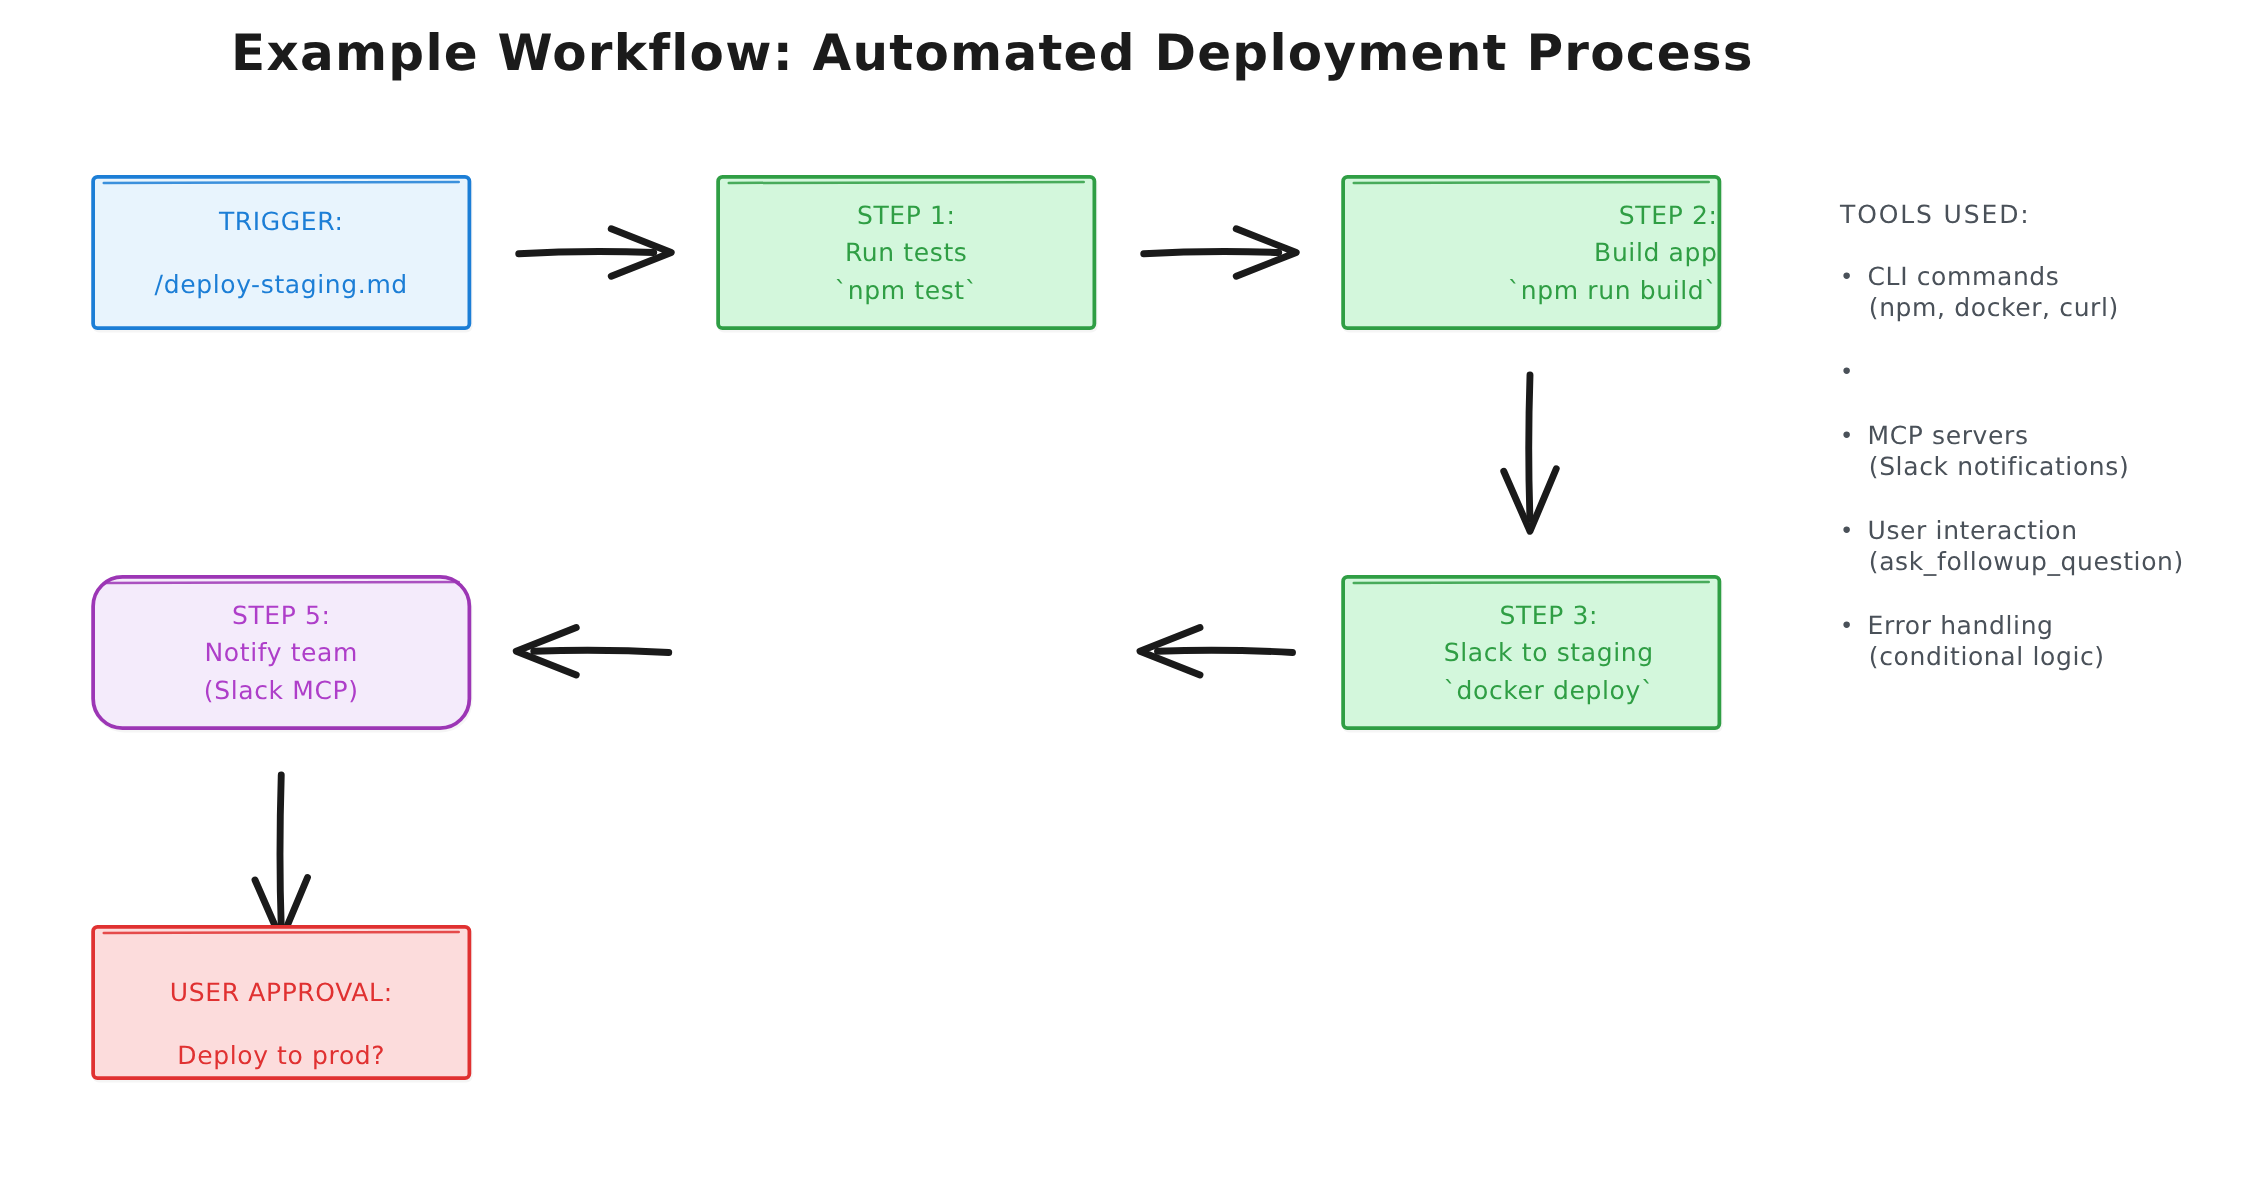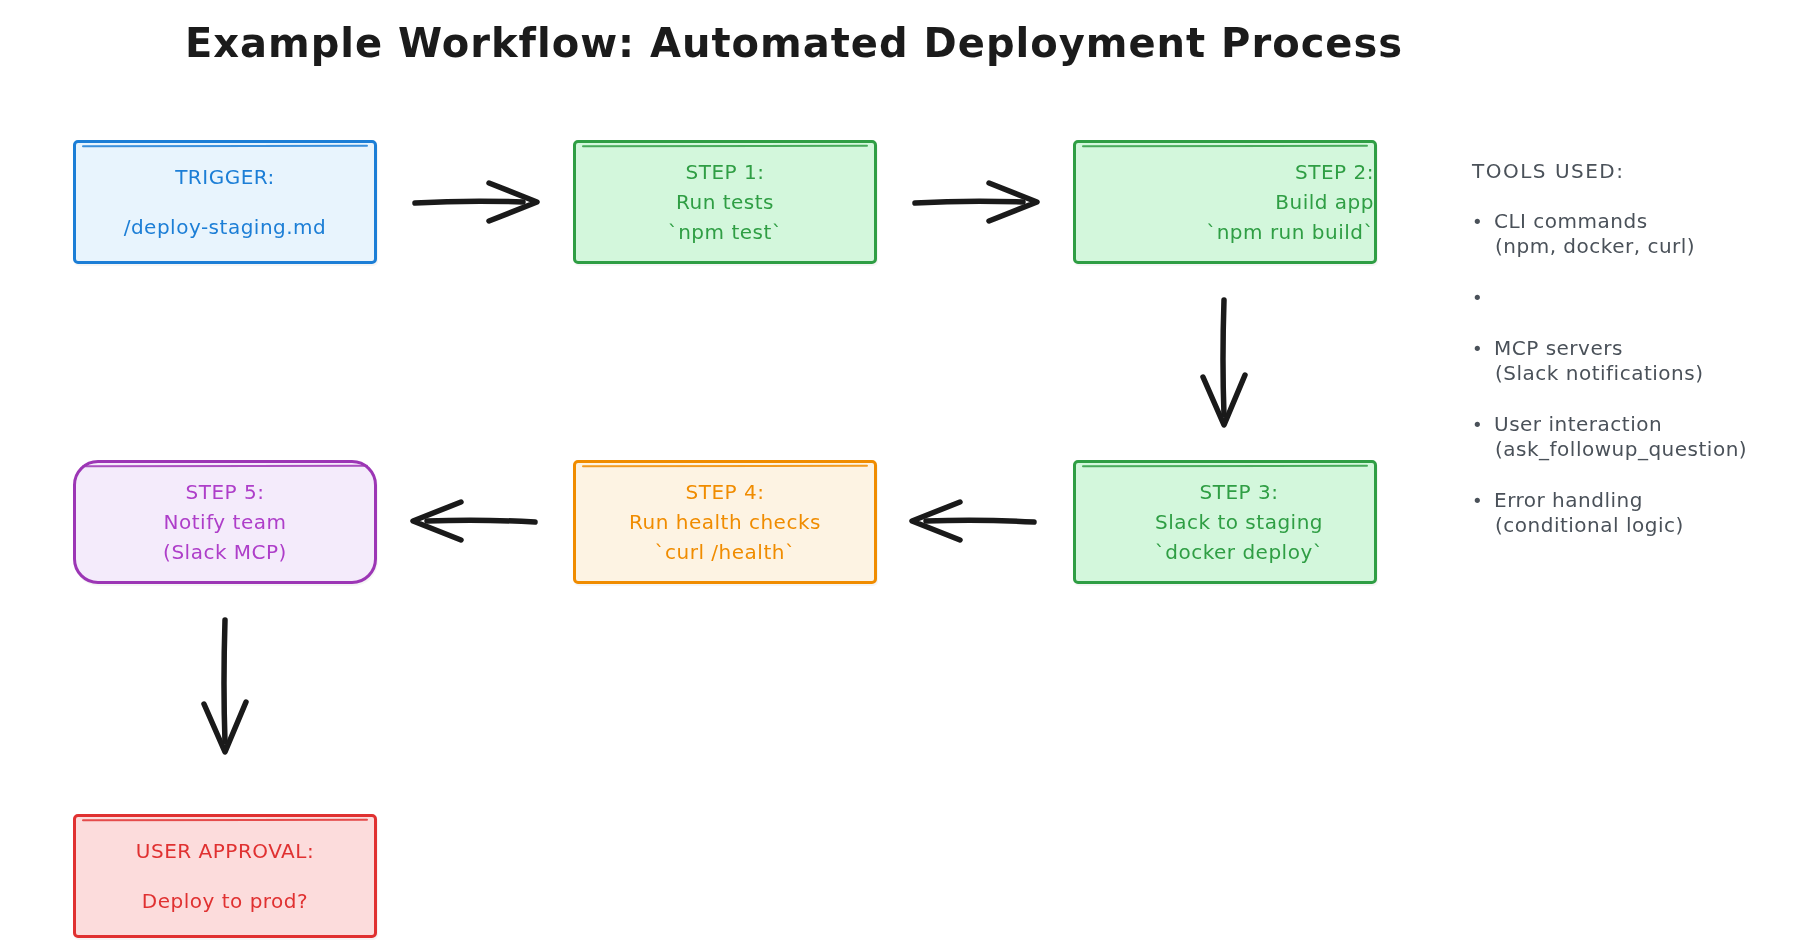--- a/index.html
+++ b/index.html
@@ -146,33 +146,28 @@
     <div class="line">Build app</div>
     <div class="line">`npm run build`</div>
   </div>
 
   <div class="node" style="left: 1073px; top: 460px; padding-left: 28px; --stroke: #2f9e44; --fill: #d3f7dc; --text: #2f9e44;">
     <div class="line">STEP 3:</div>
     <div class="line">Slack to staging</div>
     <div class="line">`docker deploy`</div>
   </div>
 
-  <div class="node" style="left: 573px; top: 460px; --stroke: #f08c00; --fill: #fdf3e3; --text: #f08c00;">
-    <div class="line">STEP 4:</div>
-    <div class="line">Run health checks</div>
-    <div class="line">`curl /health`</div>
-  </div>
 
   <div class="node" style="left: 73px; top: 460px; border-radius: 25px; --stroke: #9c36b5; --fill: #f4ebfb; --text: #ae3ec9;">
     <div class="line">STEP 5:</div>
     <div class="line">Notify team</div>
     <div class="line">(Slack MCP)</div>
   </div>
 
-  <div class="node two-lines" style="left: 73px; top: 814px; --stroke: #e03131; --fill: #fcdcdc; --text: #e03131;">
+  <div class="node two-lines" style="left: 73px; top: 740px; justify-content: flex-end; --stroke: #e03131; --fill: #fcdcdc; --text: #e03131;">
     <div class="line">USER APPROVAL:</div>
     <div class="line">Deploy to prod?</div>
   </div>
 
   <div class="tools">
     <div class="tools-heading">TOOLS USED:</div>
 
     <div class="tool-item">
       <div class="tool-bullet">•</div>
       <div>

